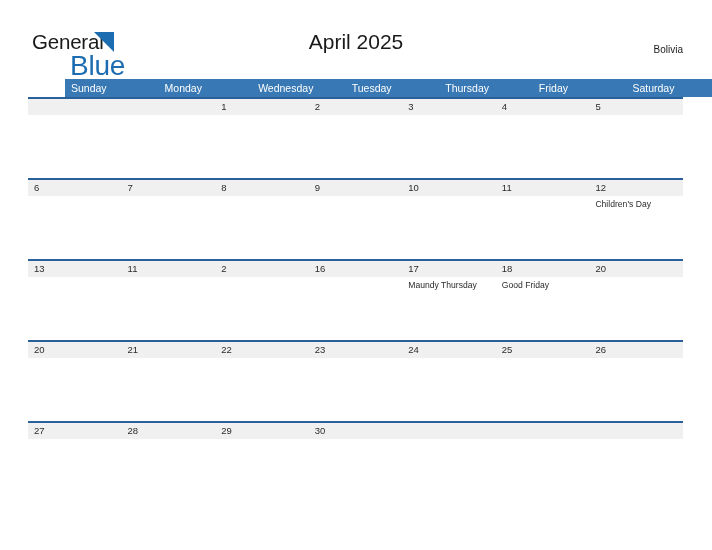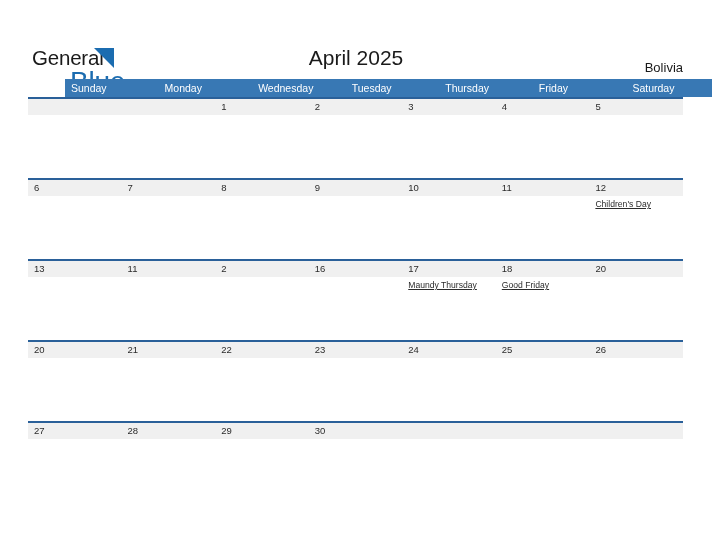--- a/index.html
+++ b/index.html
@@ -19,21 +19,21 @@
   .page {
     position: relative;
     width: 712px;
     height: 550px;
   }
 
   
   .header {
     position: absolute;
     left: 0;
-    top: 16px;
+    top: 0;
     width: 712px;
     height: 79px;
   }
 
   .logo {
     position: absolute;
     left: 32px;
     top: 30px;
     width: 120px;
     height: 44px;
@@ -77,21 +77,21 @@
     font-size: 21px;
     font-weight: normal;
     color: #1a1a1a;
     letter-spacing: 0px;
   }
 
   .country {
     position: absolute;
     right: 29px;
     top: 44px;
-    font-size: 13px;
+    font-size: 10px;
     color: #1a1a1a;
     text-align: right;
   }
 
   
   .calendar {
     position: absolute;
     left: 28px;
     top: 79px;
     width: 655px;
@@ -147,21 +147,20 @@
   }
   .day-events {
     padding-left: 6px;
     padding-top: 3px;
   }
   .event {
     font-size: 8.6px;
     line-height: 11px;
     color: #2b2b2b;
     white-space: nowrap;
-    text-decoration: underline;
   }
 </style>
 </head>
 <body>
 
 <div class="page">
 
   <div class="header">
 
     <div class="logo">

